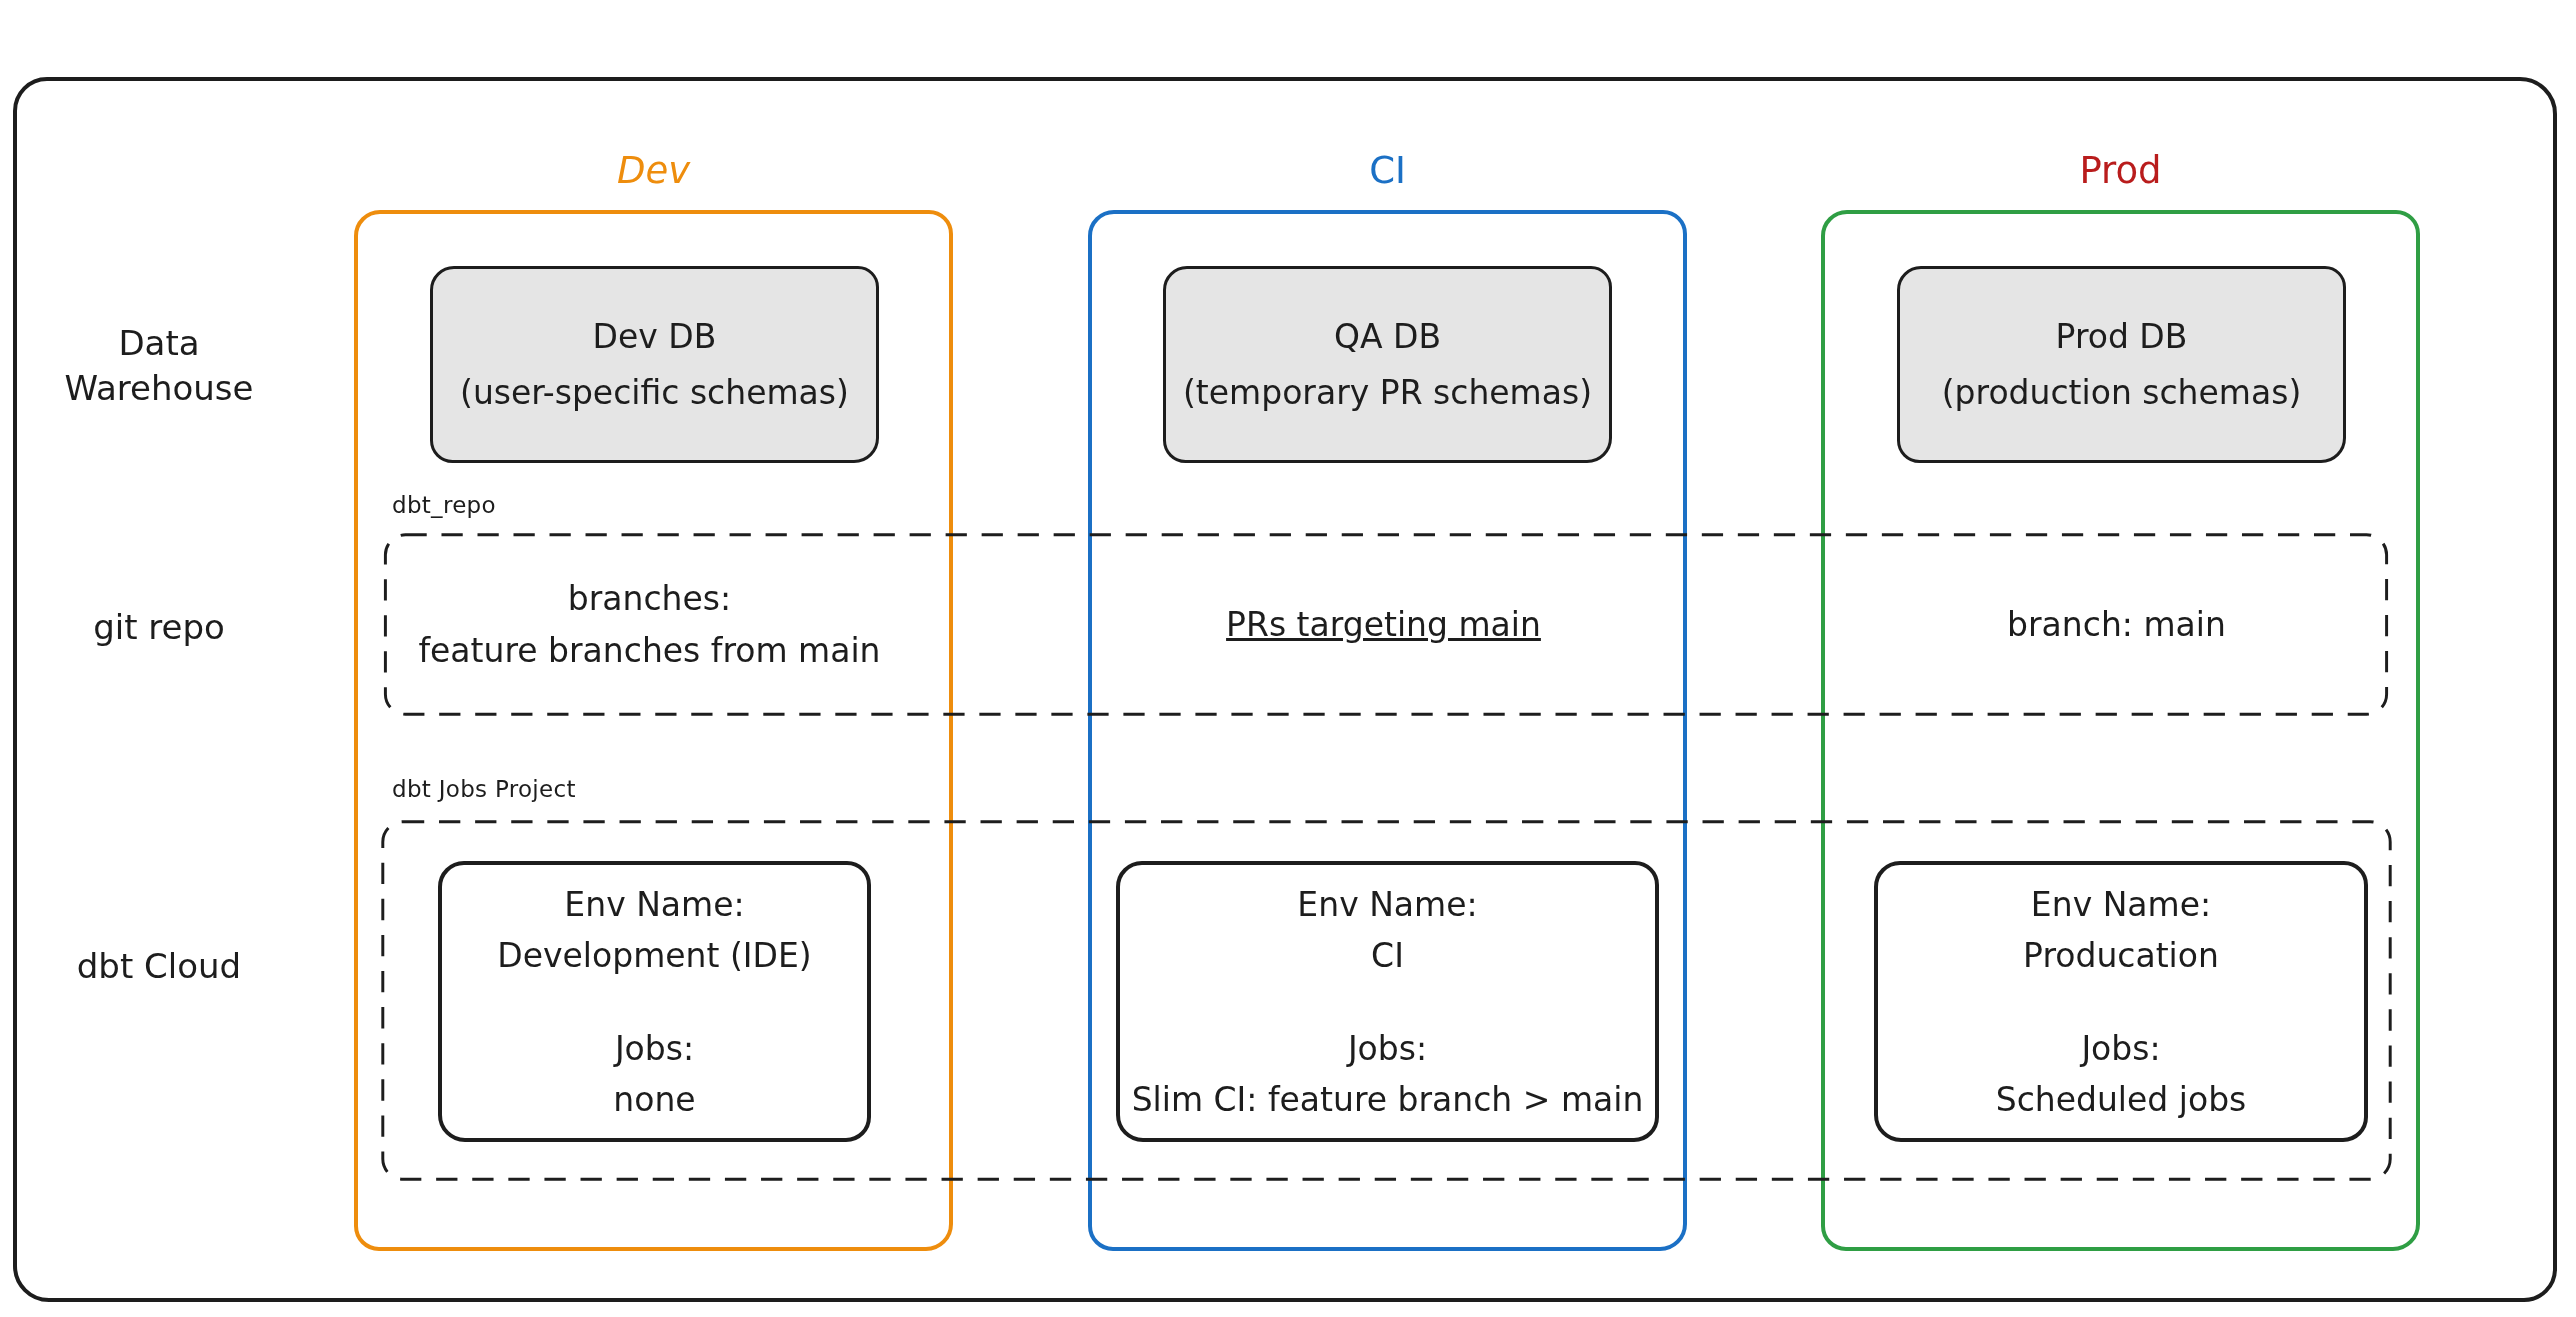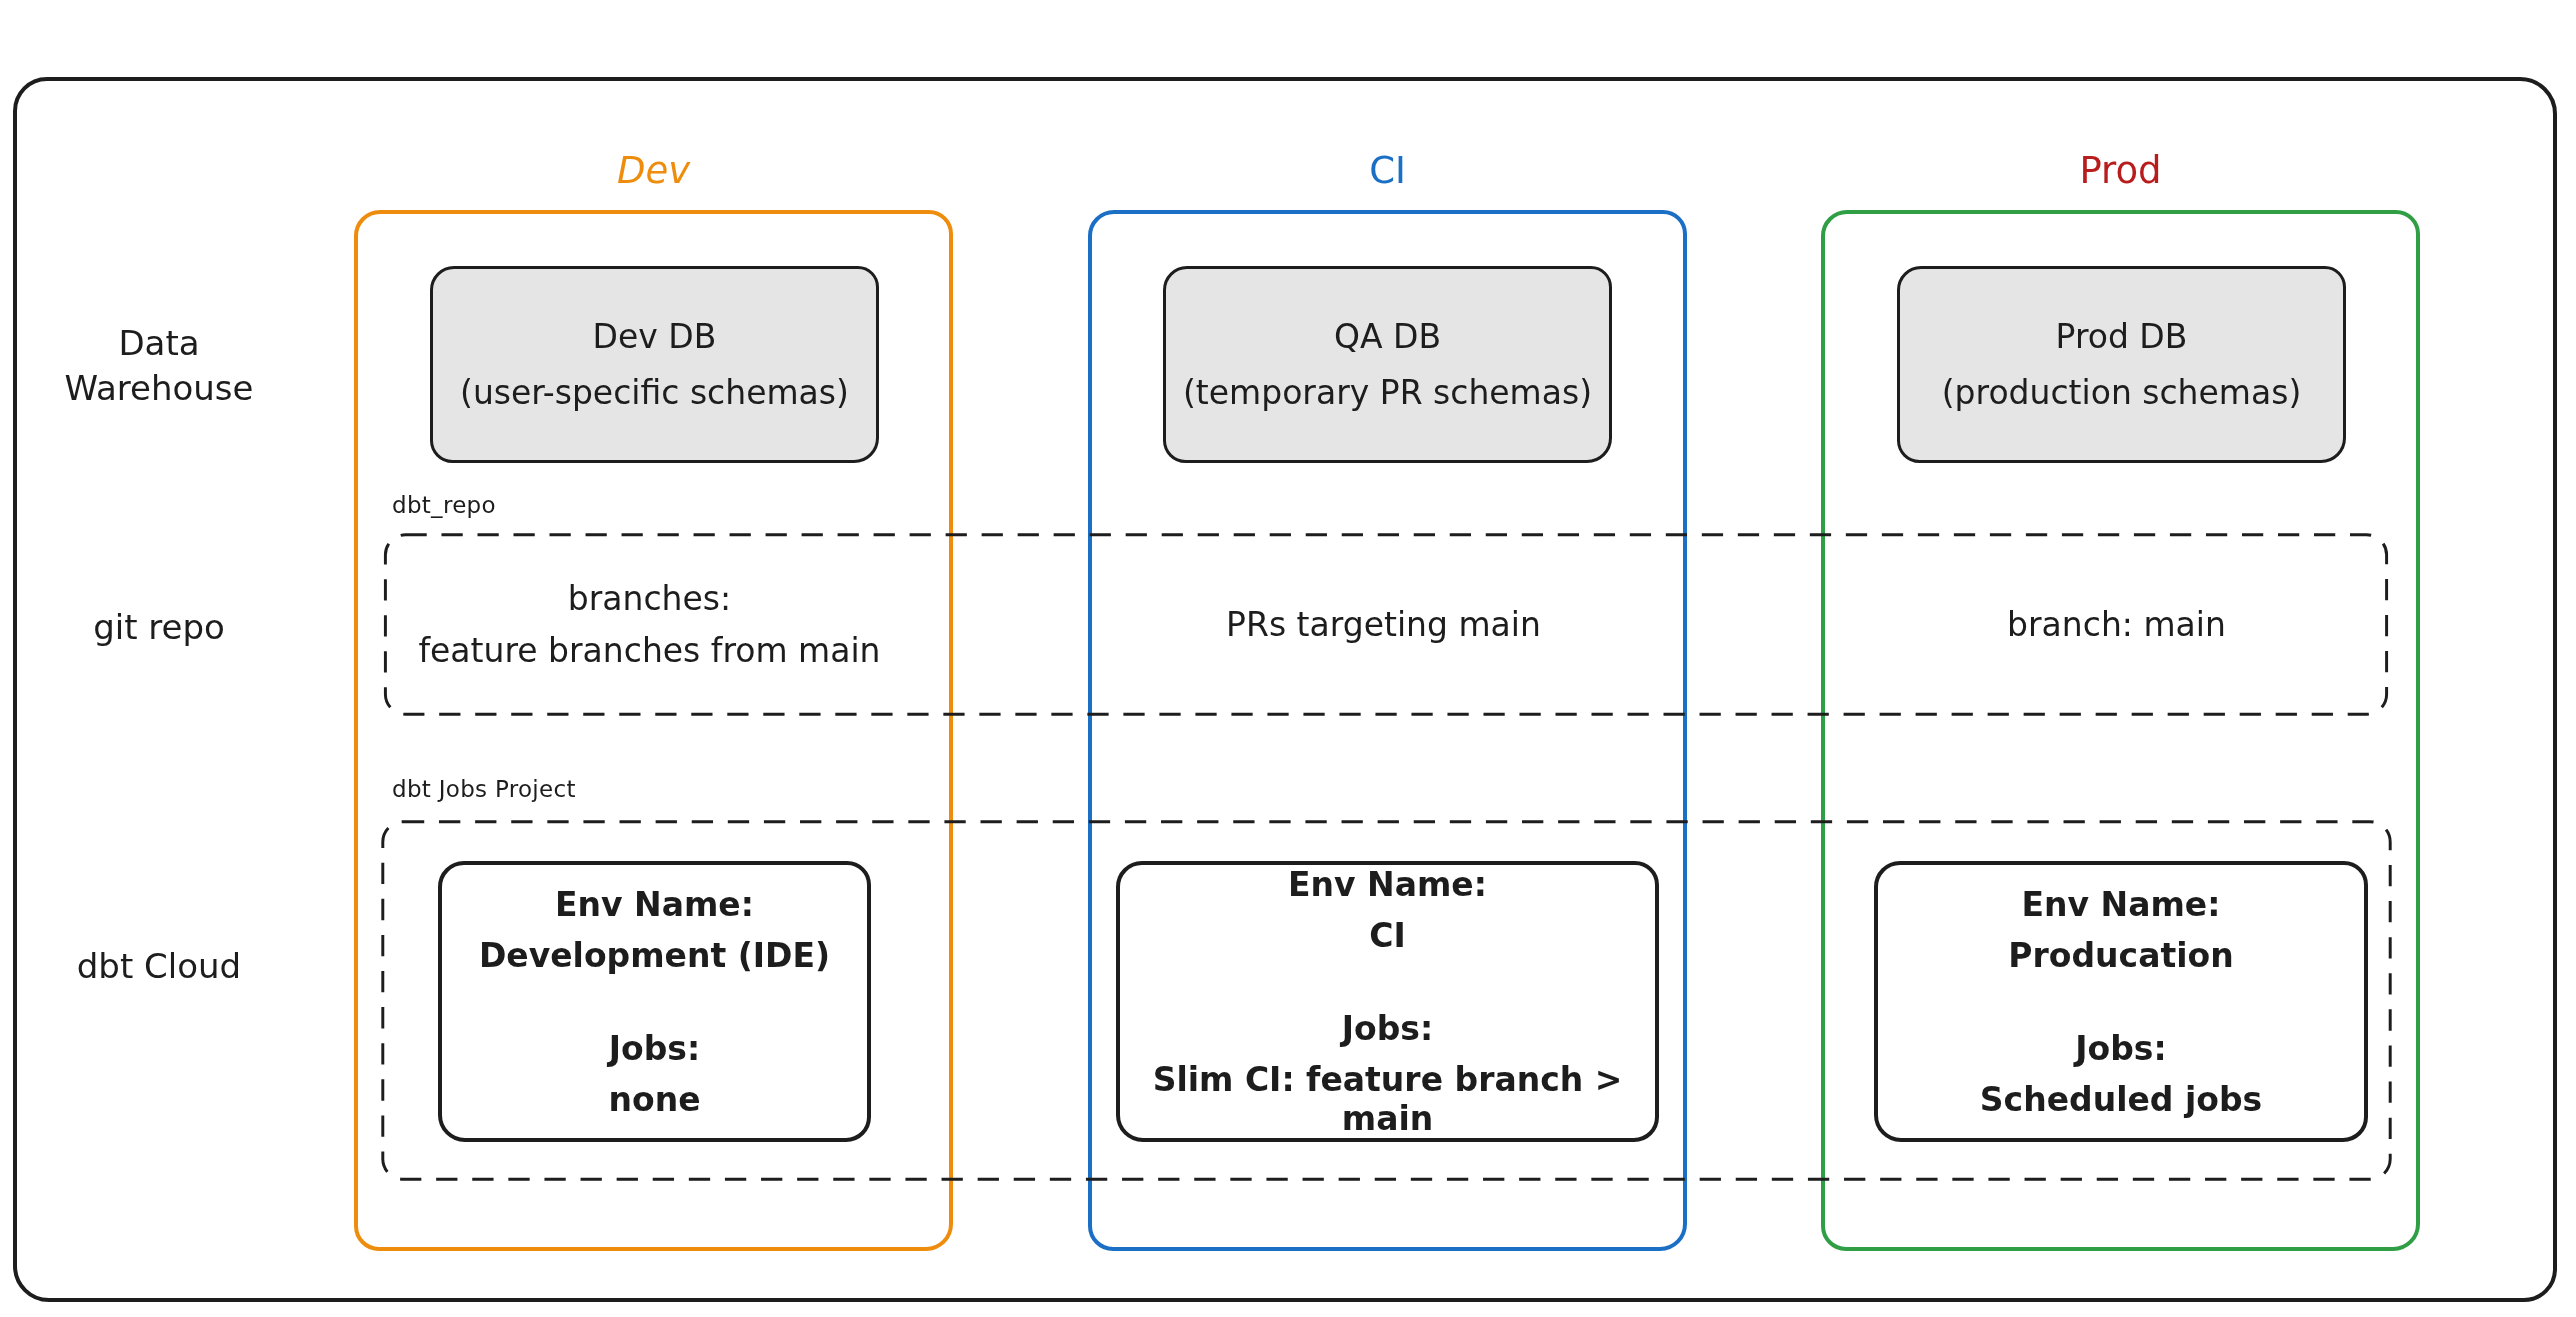--- a/index.html
+++ b/index.html
@@ -89,35 +89,34 @@
   
   .git-cell {
     top: 533px; height: 183px; width: 591px;
     display: flex; flex-direction: column;
     justify-content: center; align-items: center;
     gap: 13px;
     font-size: 33px;
     text-align: center;
   }
   .git-cell.dev  { left: 354px; }
-  .git-cell.ci   { left: 1088px; }
+  .git-cell.ci   { left: 1088px; text-decoration: underline; }
   .git-cell.prod { left: 1821px; }
 
   
   .env-box {
     top: 861px; height: 273px;
     border: 4.1px solid #1d1d1d;
     border-radius: 26px 24px 25px 27px;
     display: flex; flex-direction: column;
     justify-content: center; align-items: center;
     gap: 54px;
     font-size: 33px;
     text-align: center;
     background: #ffffff;
-    font-weight: bold;
   }
   .env-box.dev  { left: 438px;  width: 425px; }
   .env-box.ci   { left: 1116px; width: 535px; }
   .env-box.prod { left: 1874px; width: 486px; }
   .env-group {
     display: flex; flex-direction: column;
     gap: 12px;
   }
 </style>
 </head>

